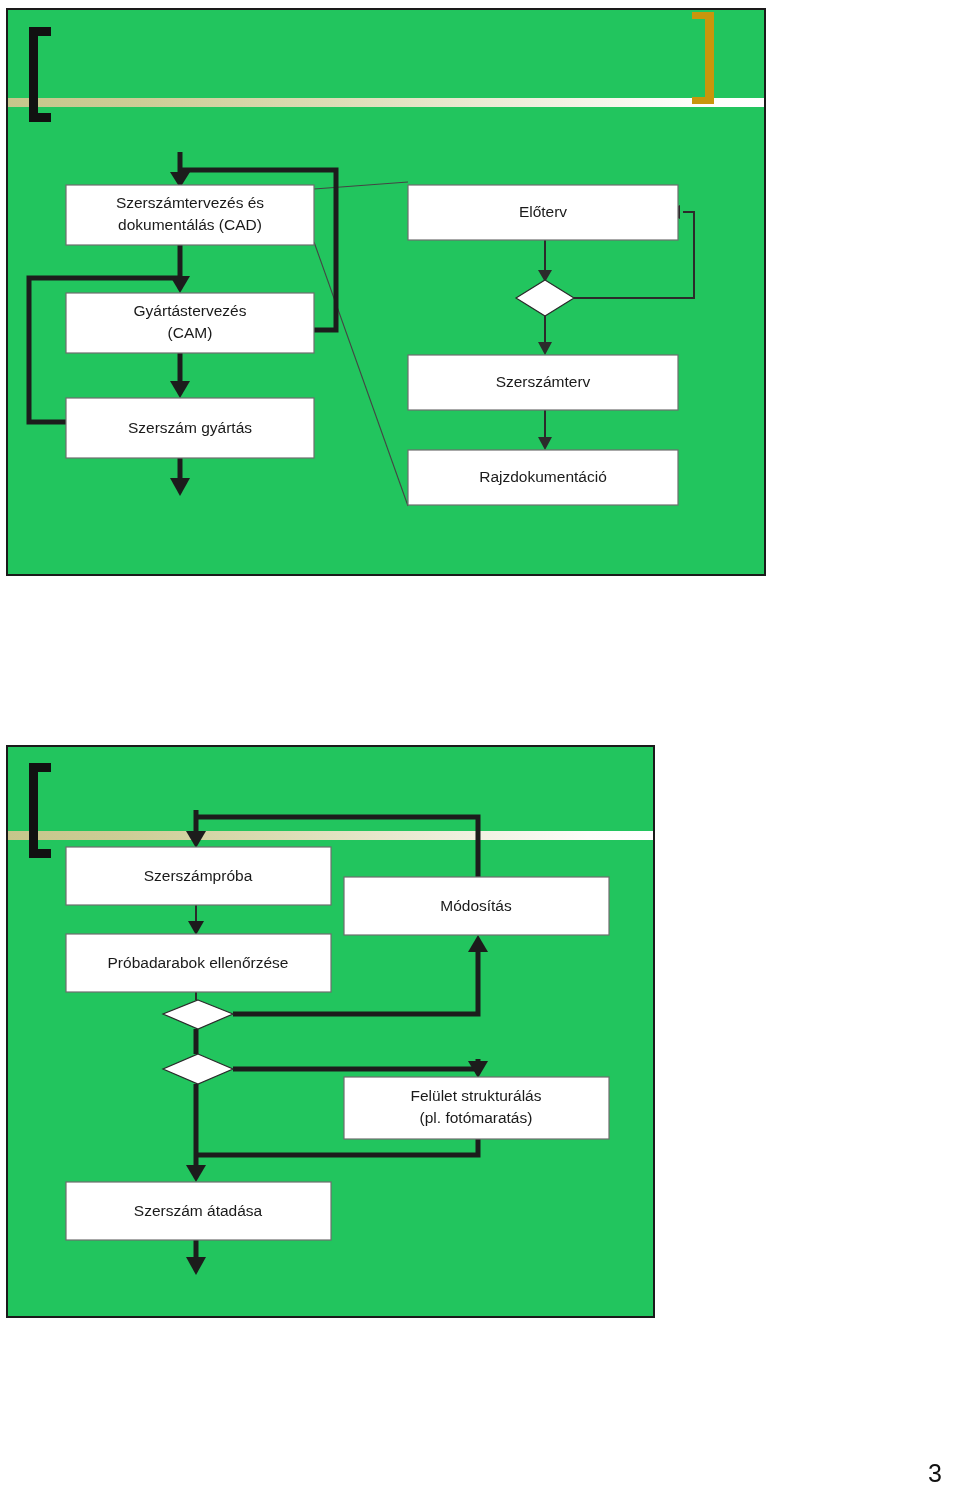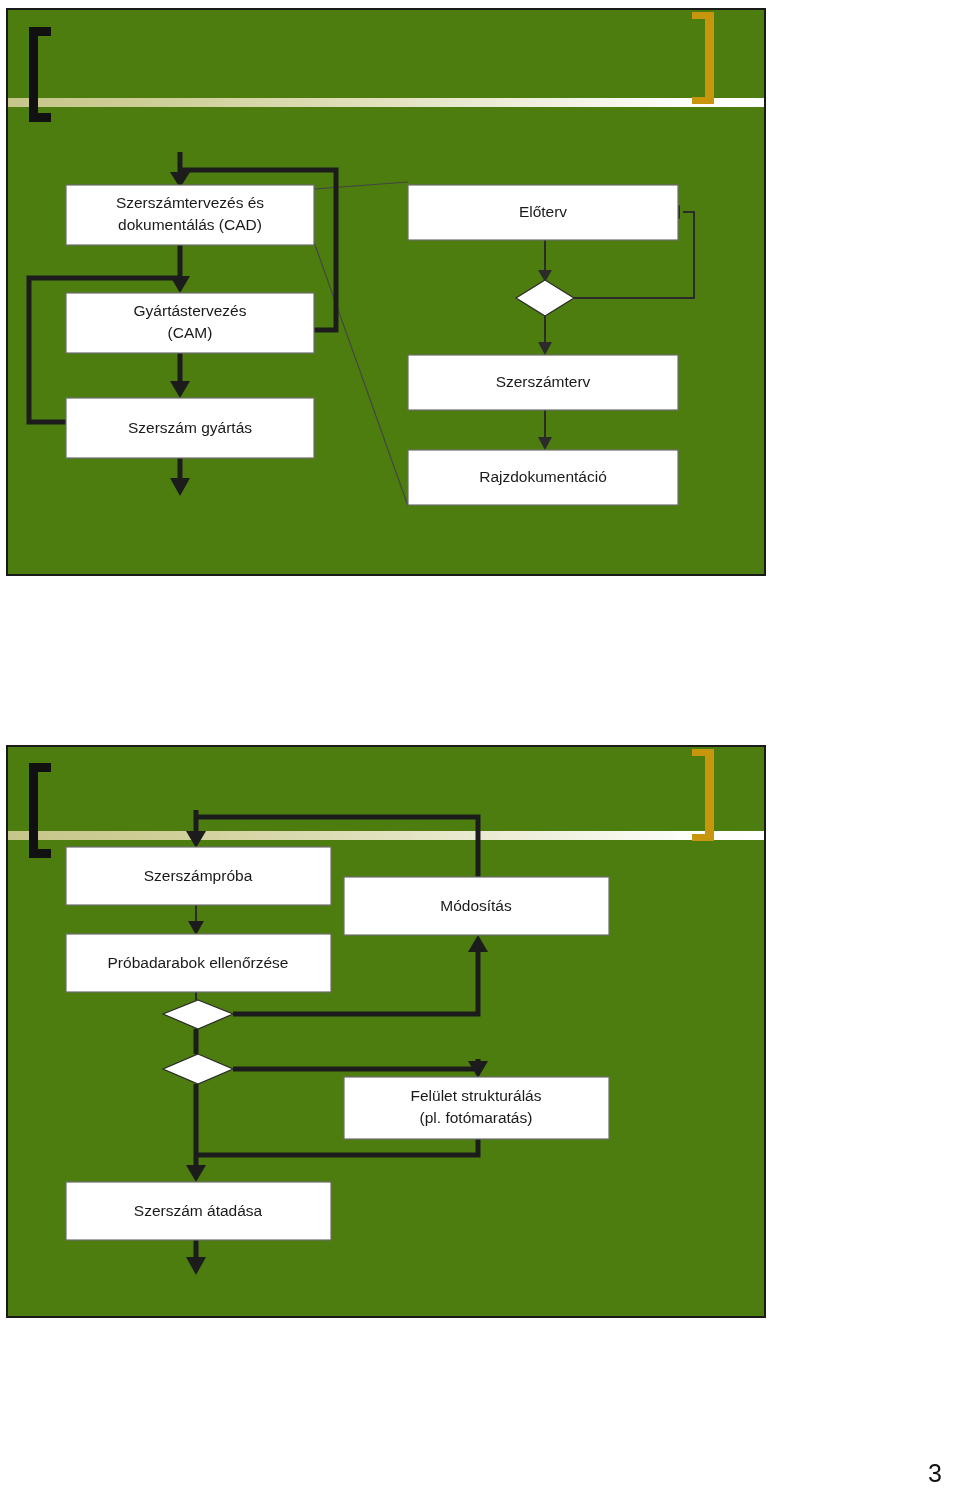--- a/index.html
+++ b/index.html
@@ -9,27 +9,27 @@
   }
   body {
     width: 960px;
     height: 1498px;
     position: relative;
     font-family: "Liberation Sans", sans-serif;
     overflow: hidden;
   }
   .slide {
     position: absolute;
-    background: #4d7c0f;
+    background: #22c55e;
     border: 2px solid #1a1a1a;
     box-sizing: border-box;
     overflow: hidden;
   }
   #slide-1 { left: 6px;  top: 8px;   width: 760px; height: 568px; }
-  #slide-2 { left: 6px;  top: 745px; width: 760px; height: 573px; padding-left: 28px; }
+  #slide-2 { left: 6px;  top: 745px; width: 649px; height: 573px; padding-left: 28px; }
 
   .slide svg { display: block; position: absolute; left: 0; top: 0; }
 
   .band {
     position: absolute;
     height: 9px;
     left: 0;
     width: 100%;
     background: linear-gradient(to right, #c6c68b 0%, #cdcd96 18%, #dcdcb4 42%, #eeeedb 68%, #fdfdfa 90%, #ffffff 100%);
   }

